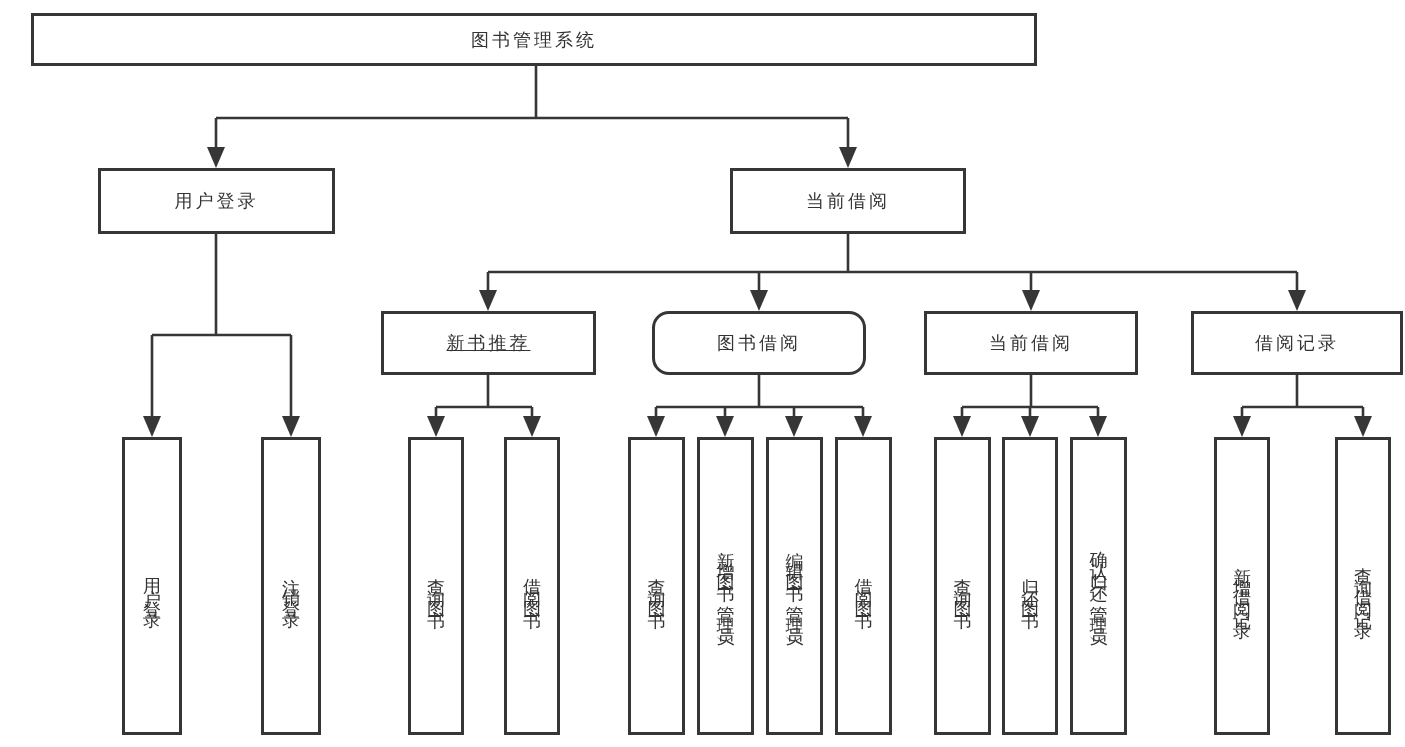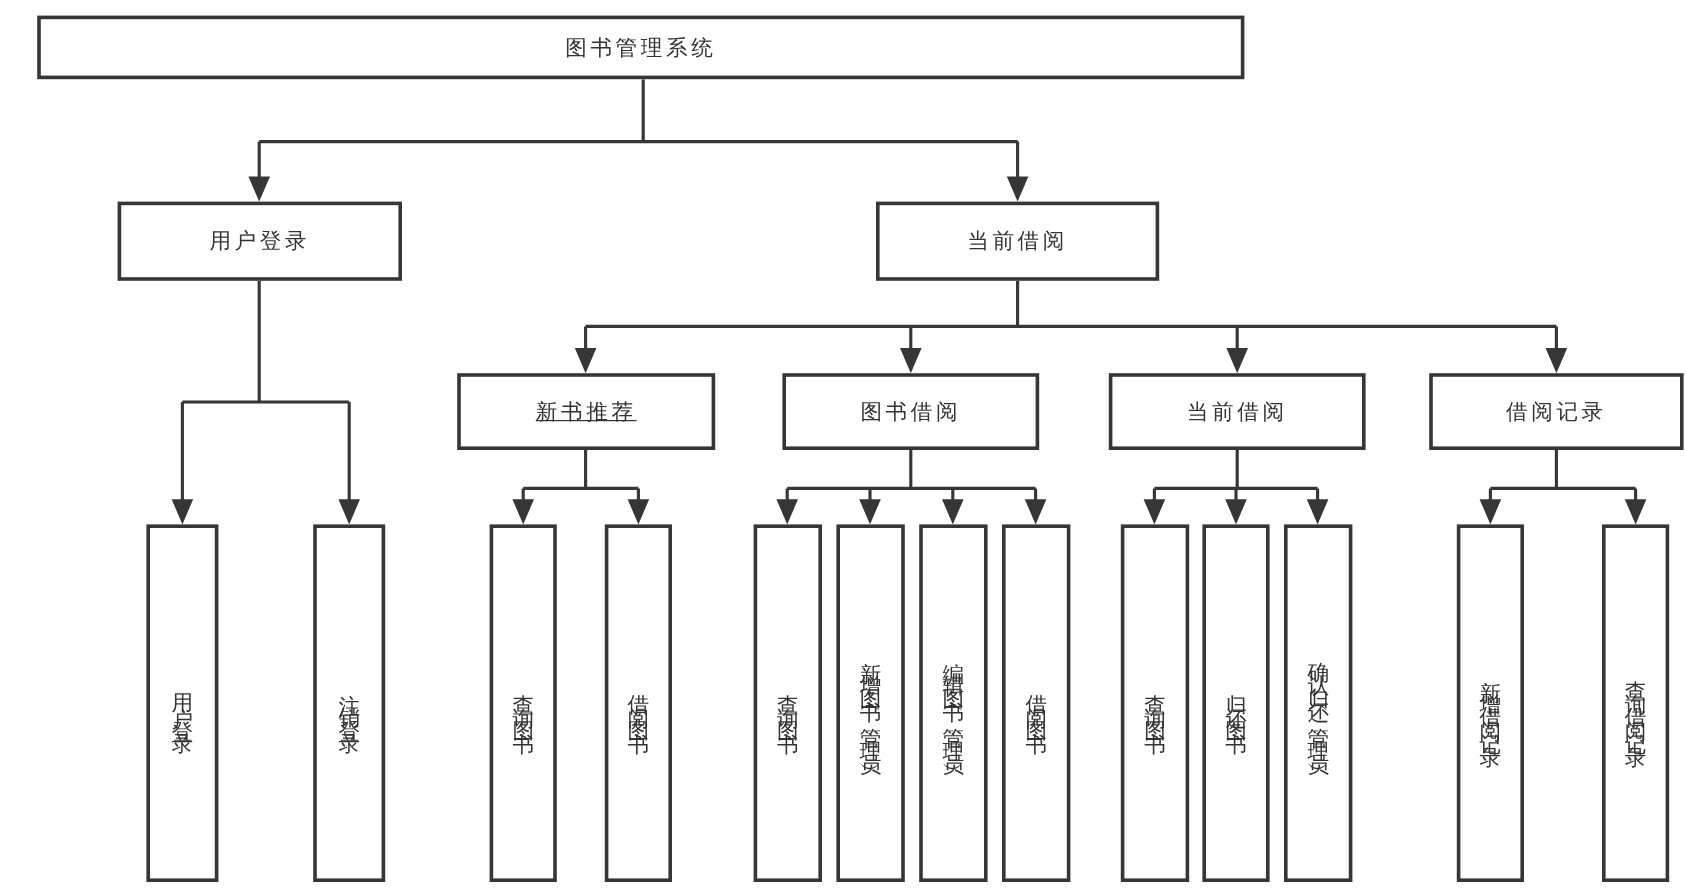--- a/index.html
+++ b/index.html
@@ -103,21 +103,21 @@
   <div class="node hbox" style="left:80px; top:168px; width:237px; height:66px;">
     <span>用户登录</span>
   </div>
   <div class="node hbox" style="left:712px; top:168px; width:236px; height:66px;">
     <span>当前借阅</span>
   </div>
 
   <div class="node hbox" style="left:363px; top:311px; width:215px; height:64px;text-decoration:underline;">
     <span>新书推荐</span>
   </div>
-  <div class="node hbox" style="left:634px; top:311px; width:214px; height:64px;">
+  <div class="node hbox" style="left:634px; top:311px; width:214px; height:64px;border-radius:17px;">
     <span>图书借阅</span>
   </div>
   <div class="node hbox" style="left:1173px; top:311px; width:212px; height:64px;">
     <span>借阅记录</span>
   </div>
   <div class="node hbox" style="left:906px; top:311px; width:214px; height:64px;">
     <span>当前借阅</span>
   </div>
 
   <div class="node vbox" style="left:104px; top:437px; width:60px; height:298px;">

